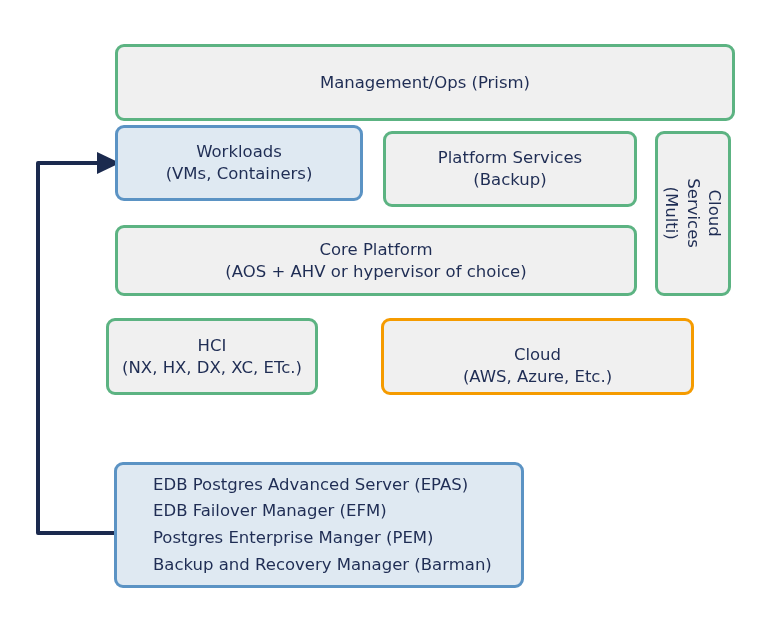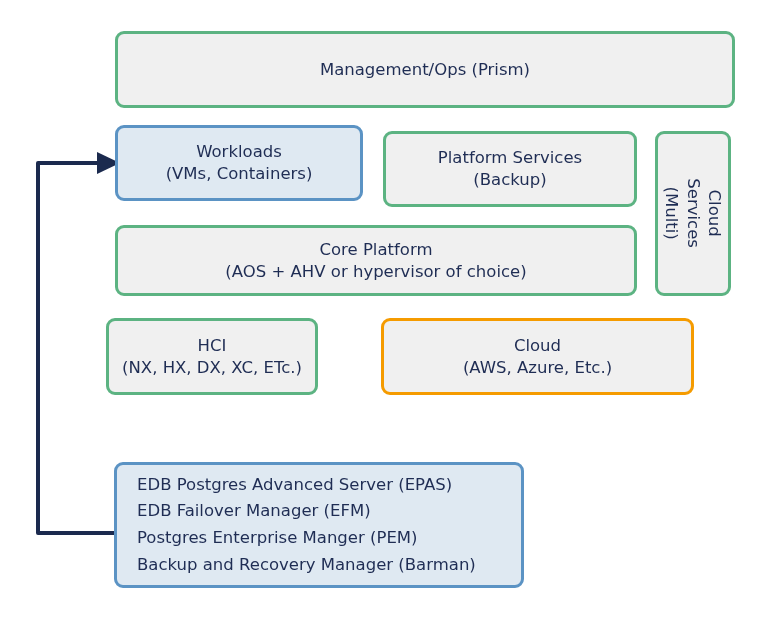--- a/index.html
+++ b/index.html
@@ -47,21 +47,21 @@
   
   #box-cloud-services .txt {
     transform: rotate(90deg);
     white-space: pre-line;
     line-height: 1.3;
   }
   
   #box-edb {
     justify-content: flex-start;
     text-align: left;
-    padding-left: 20px;
+    padding-left: 36px;
   }
   #box-edb .txt {
     text-align: left;
     line-height: 1.62;
   }
   .connector {
     position: absolute;
     left: 0;
     top: 0;
     width: 766px;
@@ -72,21 +72,21 @@
 </head>
 <body>
 
 <div id="diagram">
 
   <svg class="connector" viewBox="0 0 766 637" width="766" height="637" aria-hidden="true">
     <path d="M 114 533 L 38 533 L 38 163 L 98 163" fill="none" stroke="#1b2a4e" stroke-width="4" stroke-linecap="butt" stroke-linejoin="round"></path>
     <polygon points="97,152 120,163 97,174" fill="#1b2a4e"></polygon>
   </svg>
 
-  <div class="box green" id="box-management" style="left:115px; top:31px; width:620px; height:77px;">
+  <div class="box green" id="box-management" style="left:115px; top:44px; width:620px; height:77px;">
     <span class="txt">Management/Ops (Prism)</span>
   </div>
 
   <div class="box blue" id="box-workloads" style="left:115px; top:125px; width:248px; height:76px;">
     <span class="txt">Workloads
 (VMs, Containers)</span>
   </div>
 
   <div class="box green" id="box-platform-services" style="left:383px; top:131px; width:254px; height:76px;">
     <span class="txt">Platform Services
@@ -101,21 +101,21 @@
   <div class="box green" id="box-core-platform" style="left:115px; top:225px; width:522px; height:71px;align-items:center;">
     <span class="txt">Core Platform
 (AOS + AHV or hypervisor of choice)</span>
   </div>
 
   <div class="box green" id="box-hci" style="left:106px; top:318px; width:212px; height:77px;">
     <span class="txt">HCI
 (NX, HX, DX, XC, ETc.)</span>
   </div>
 
-  <div class="box orange" id="box-cloud" style="left:381px; top:318px; width:313px; height:77px;">
+  <div class="box orange" id="box-cloud" style="left:381px; top:318px; width:313px; height:77px;align-items:flex-end;">
     <span class="txt">Cloud
 (AWS, Azure, Etc.)</span>
   </div>
 
   <div class="box blue" id="box-edb" style="left:114px; top:462px; width:410px; height:126px;">
     <span class="txt">EDB Postgres Advanced Server (EPAS)
 EDB Failover Manager (EFM)
 Postgres Enterprise Manger (PEM)
 Backup and Recovery Manager (Barman)</span>
   </div>

